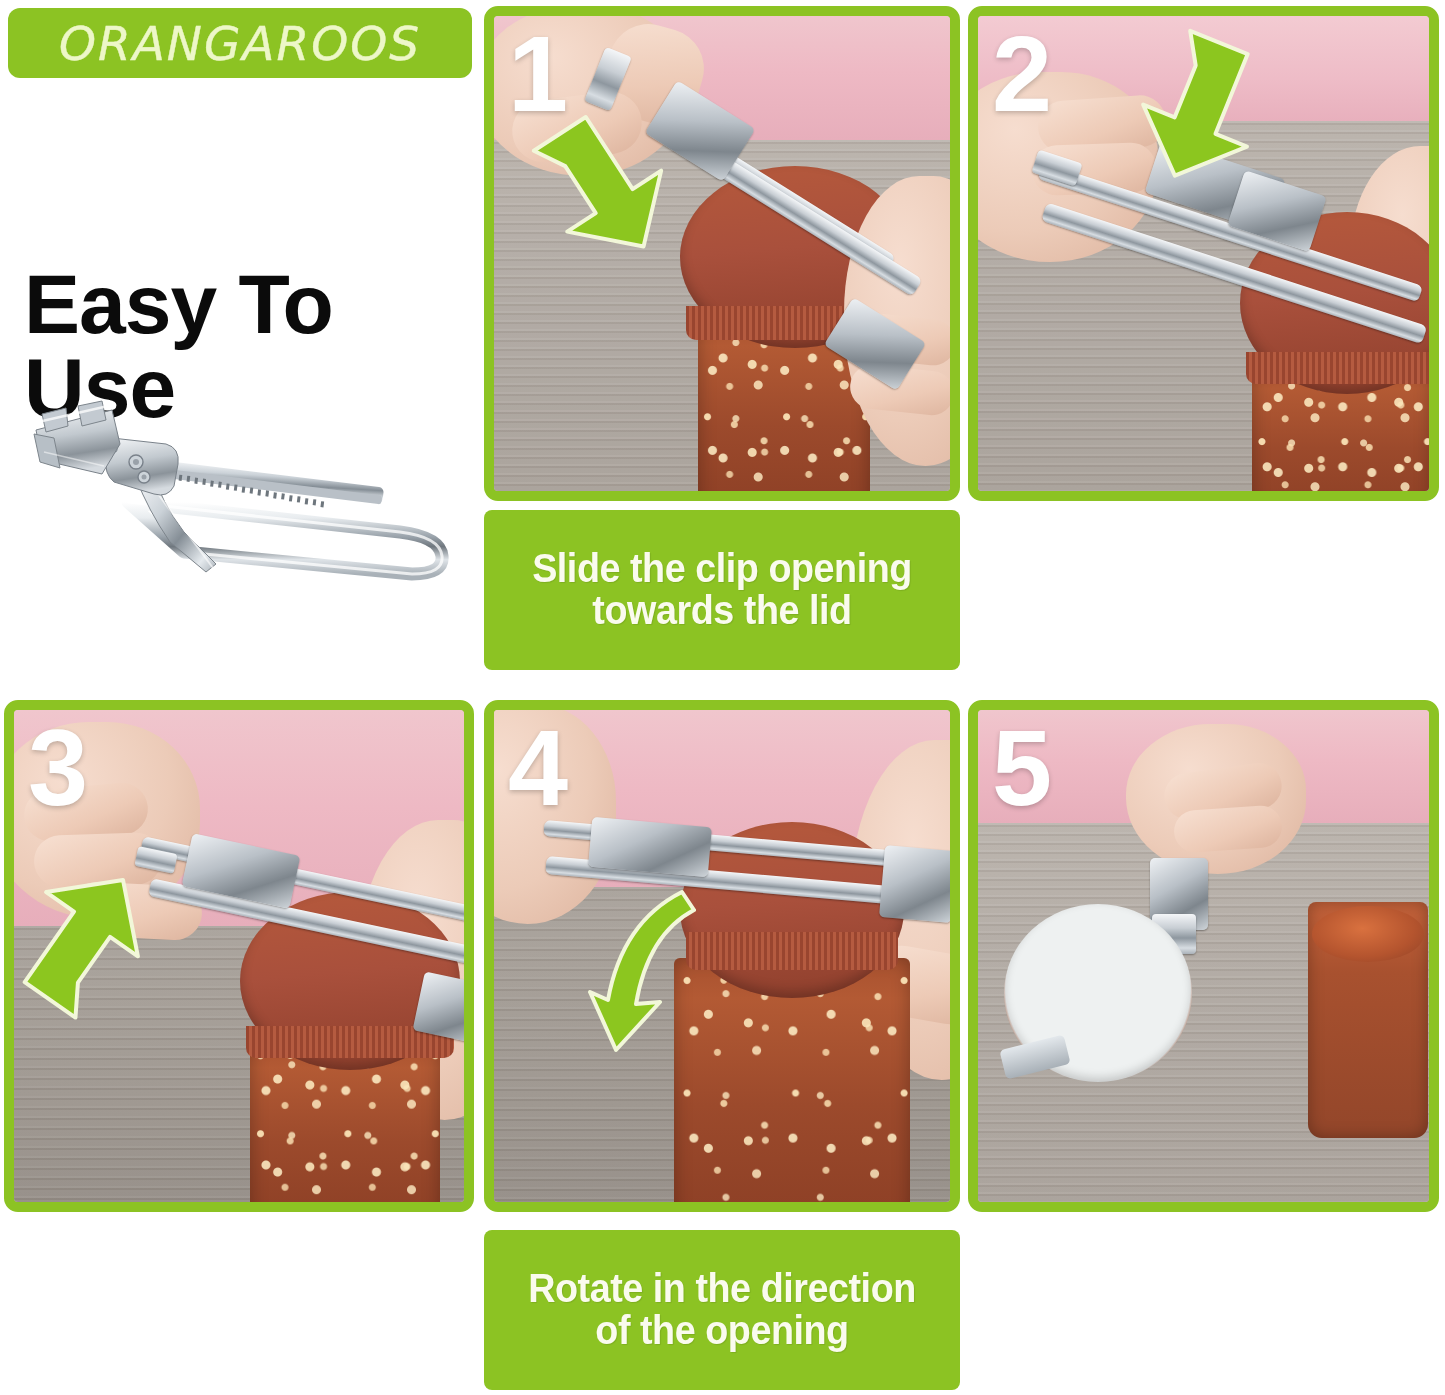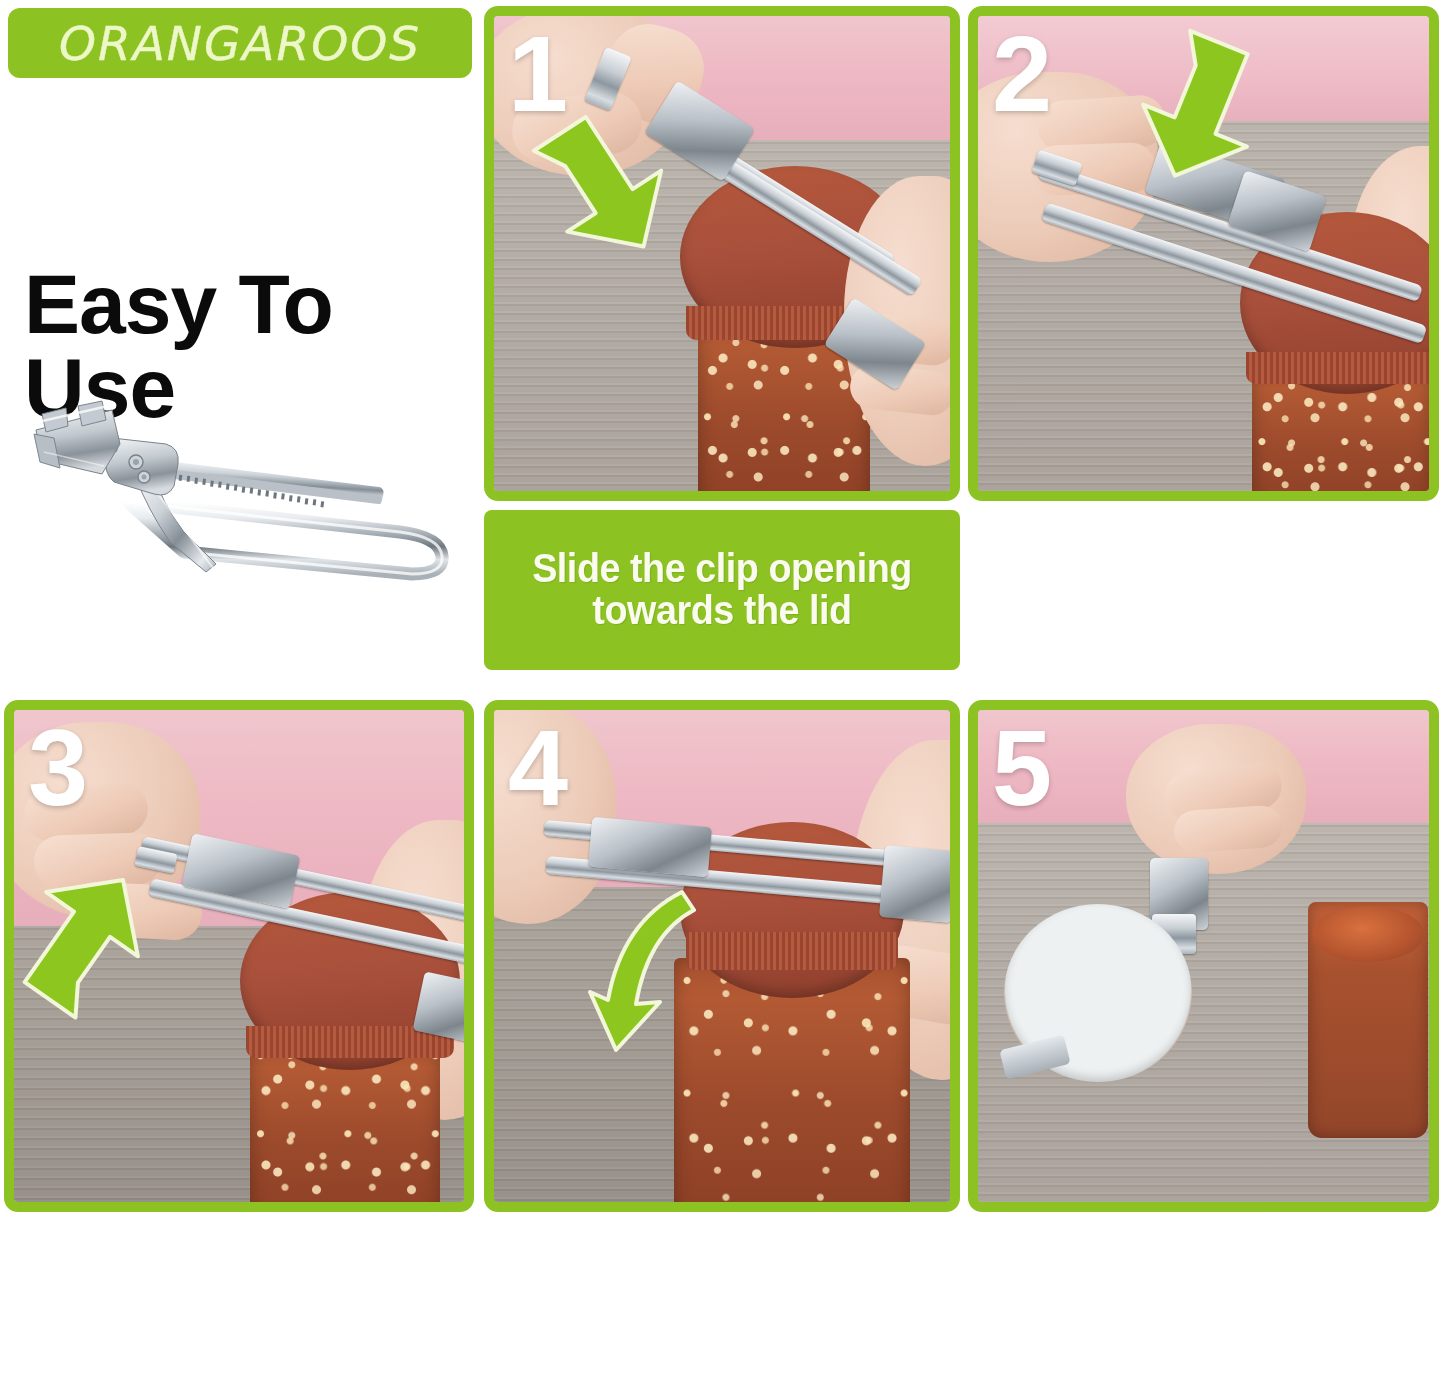--- a/index.html
+++ b/index.html
@@ -406,20 +406,23 @@
       <div class="tool head" style="left:388px; top:138px; width:72px; height:72px; transform:rotate(5deg);"></div>
 
       <div class="step-num">4</div>
 
       <svg class="arrow-svg" style="left:70px; top:170px;" width="160" height="180" viewBox="0 0 160 180">
         <path d="M118 12 Q58 42 44 120 L26 112 L52 170 L96 122 L72 124 Q84 54 130 30 Z" fill="#8CC61F" stroke="#F2F7D9" stroke-width="4" stroke-linejoin="round"></path>
       </svg>
     </div>
   </div>
 
+  <div class="caption" style="left:484px; top:1230px; width:476px; height:160px;">
+    <div class="caption-text">Rotate in the direction of the opening</div>
+  </div>
 
   <div class="photo-frame" style="left:968px; top:700px; width:471px; height:512px;">
     <div class="photo-inner">
       <div class="bg-pink" style="height:23%;"></div>
       <div class="bg-wood" style="height:77%;"></div>
 
       <div class="hand" style="left:148px; top:14px; width:180px; height:150px;"></div>
       <div class="finger" style="left:186px; top:58px; width:118px; height:46px; transform:rotate(-8deg);"></div>
       <div class="finger" style="left:196px; top:98px; width:108px; height:42px; transform:rotate(-4deg);"></div>
 

